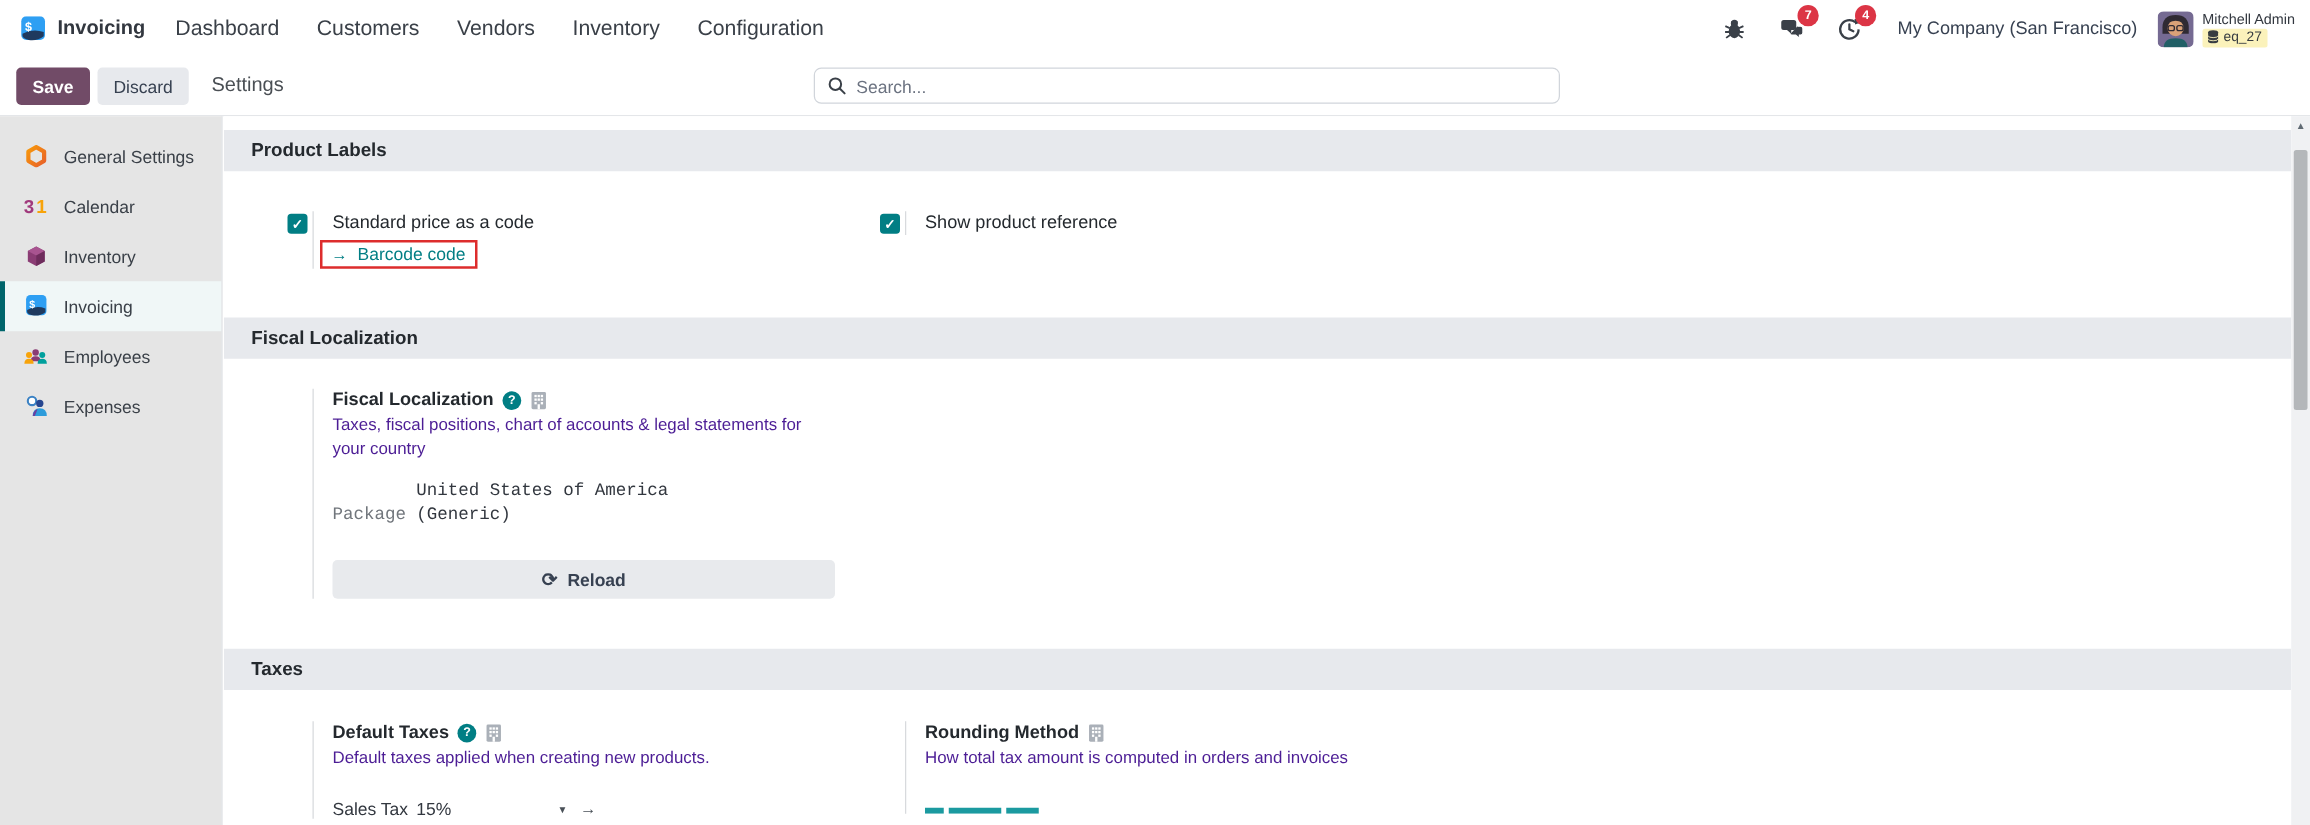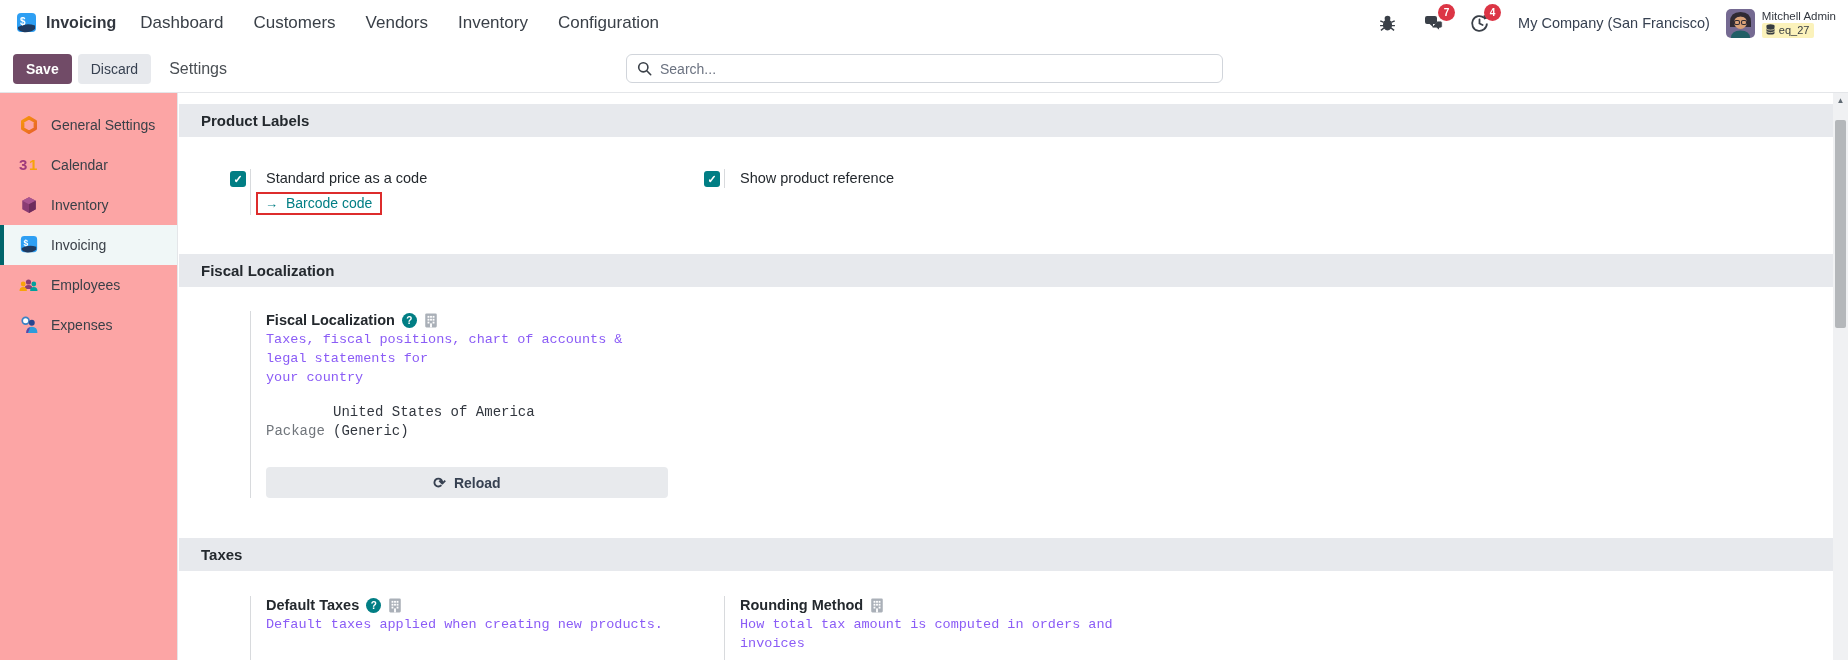--- a/index.html
+++ b/index.html
@@ -28,48 +28,48 @@
               padding:0 5px 1px 4px; font-size:11px; color:#373c41; line-height:14px; }
 
   
   .actionbar { position:absolute; left:0; top:46px; width:100%; height:47px; background:#fff;
                border-bottom:1px solid #e4e6e9; display:flex; align-items:center; padding:0 13px; }
   .btn { height:30px; border:none; border-radius:4px; font-size:14px; padding:0 13px; cursor:pointer;
          font-family:inherit; }
   .btn-save { background:#714b67; color:#fff; font-weight:600; }
   .btn-discard { background:#e7e9ed; color:#374151; margin-left:6px; }
   .page-title { font-size:16px; color:#4a4f54; margin-left:18px; }
-  .searchbox { position:absolute; left:626px; top:8px; width:597px; height:29px; border:1px solid #d1d5db;
+  .searchbox { position:absolute; left:651px; top:8px; width:597px; height:29px; border:1px solid #d1d5db;
                border-radius:6px; background:#fff; display:flex; align-items:center; padding:0 10px; }
   .searchbox input { border:none; outline:none; flex:1; font-size:14px; color:#32373f; margin-left:8px;
                      font-family:inherit; background:transparent; }
   .searchbox input::placeholder { color:#6b7280; }
 
   
-  .sidebar { position:absolute; left:0; top:93px; width:178px; bottom:0; background:#fca5a5;
+  .sidebar { position:absolute; left:0; top:93px; width:178px; bottom:0; background:#e5e5e5;
              border-right:1px solid #e4e6e9; padding-top:12px; }
   .side-item { height:40px; display:flex; align-items:center; padding-left:15px; gap:13px;
                font-size:14px; color:#3a4048; cursor:pointer; border-left:4px solid transparent; }
   .side-item.active { background:#f0f7f7; border-left:4px solid #00656b; }
   .side-icon { width:19px; height:19px; flex:none; display:flex; align-items:center; justify-content:center; }
 
   
   .main { position:absolute; left:179px; top:93px; right:15px; bottom:0; background:#fff; overflow:hidden; }
   .sec-hdr { margin-top:0; height:33px; background:#e7e9ed; display:flex; align-items:center;
              padding-left:22px; font-size:15px; font-weight:700; color:#24292e; }
   .row { display:flex; align-items:flex-start; }
   .sbox { display:flex; align-items:flex-start; width:440px; flex:none; }
   .sbox .cbx { width:16px; height:16px; flex:none; margin-top:2px; border-radius:3px; background:#017e84;
                display:flex; align-items:center; justify-content:center; color:#fff; font-size:11px;
                font-weight:700; cursor:pointer; }
   .sbox .cb-spacer { width:16px; flex:none; }
   .sbox .content { margin-left:4px; border-left:1px solid #d8dadd; padding-left:15px; flex:1; }
   .setting-label { font-size:14.5px; color:#24292e; line-height:19px; }
   .setting-label.bold { font-weight:700; display:flex; align-items:center; gap:7px; }
-  .desc { font-size:13.5px; color:#8b5cf6; line-height:19px;font-family:Liberation Mono, monospace; }
+  .desc { font-size:13.5px; color:#4c1d95; line-height:19px; }
   .help-icon { width:15px; height:15px; border-radius:50%; background:#017e84; color:#fff; font-size:10px;
                font-weight:700; display:inline-flex; align-items:center; justify-content:center; cursor:pointer; }
   .link-teal { color:#017e84; font-size:14px; cursor:pointer; }
   .red-box { display:inline-flex; align-items:center; gap:8px; border:2px solid #dd2c2c;
              padding:1px 8px 2px 7px; margin-left:-10px; margin-top:4px; }
   .arrow-teal { color:#017e84; font-weight:700; font-size:13px; }
   .kv { display:flex; font-size:14px; line-height:19px;font-family:Liberation Mono, monospace; }
   .kv .k { width:67px; flex:none; color:#71767c; }
   .kv .v { color:#32373f; }
   .reload-btn { margin-top:26px; width:402px; height:31px; background:#e8eaed; border:none; border-radius:4px;

